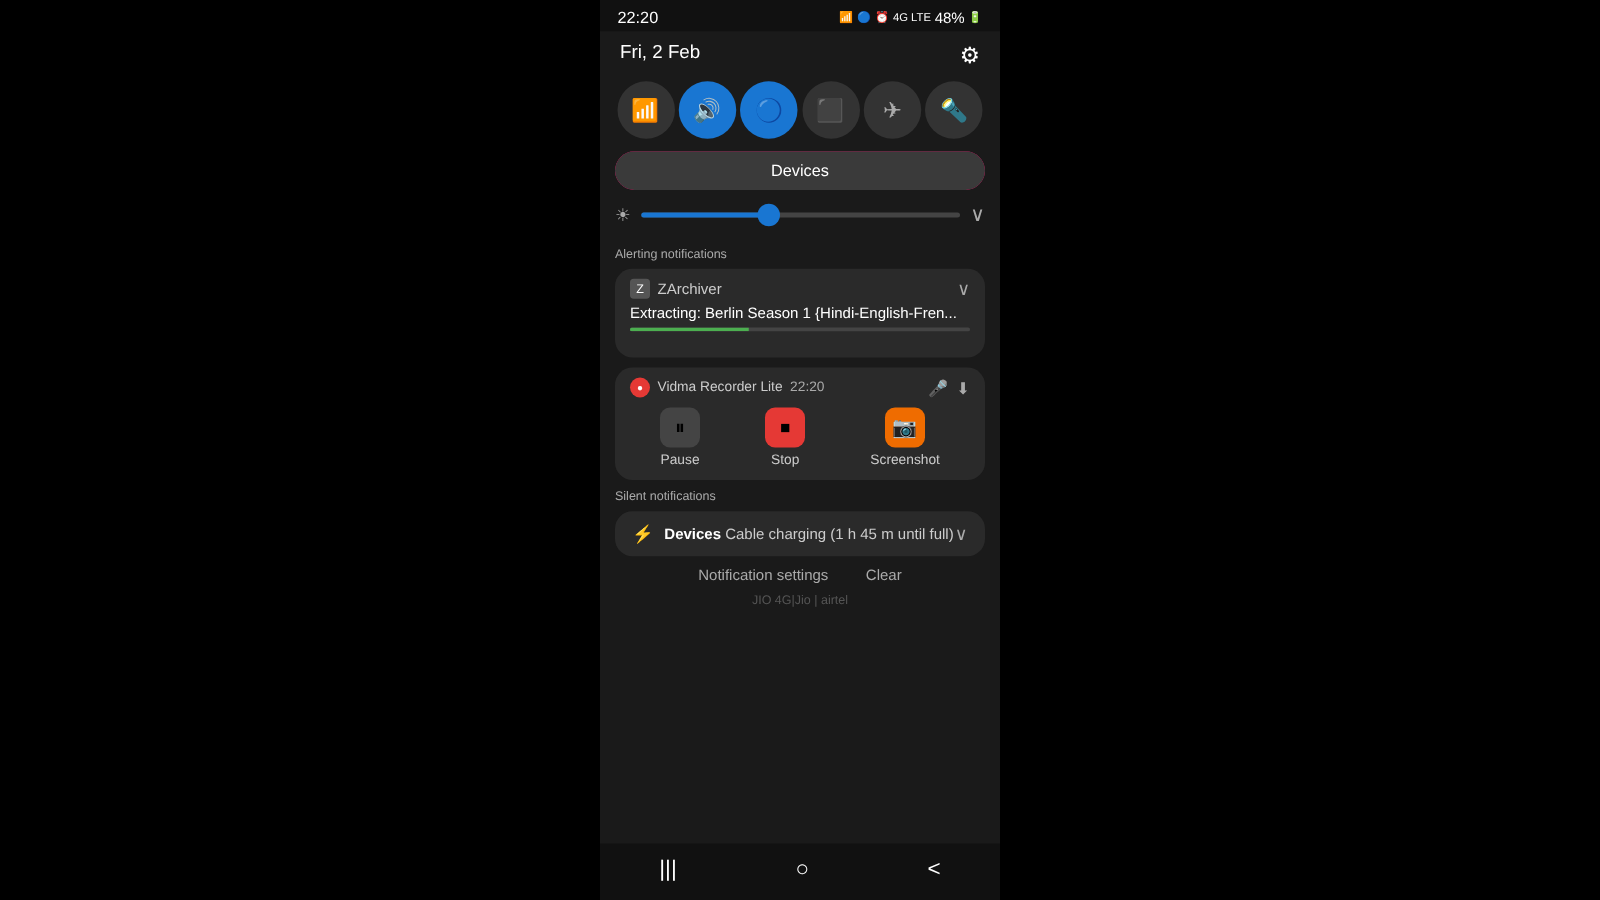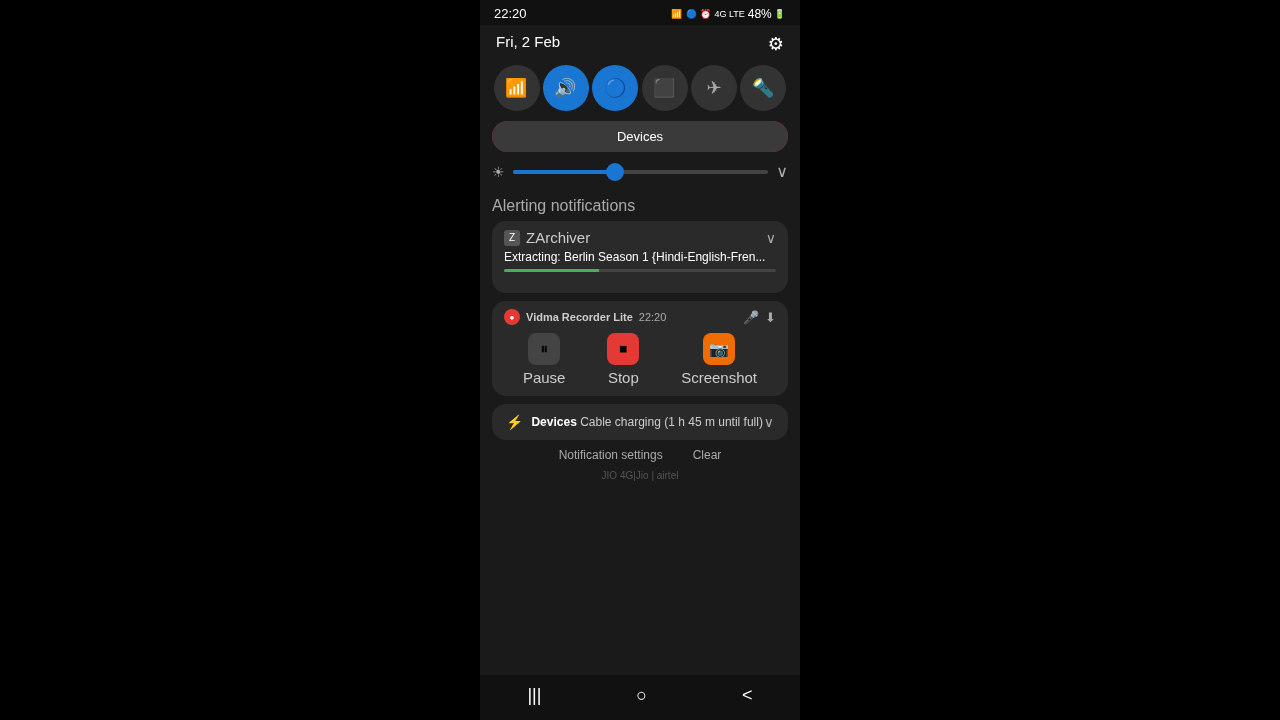--- a/index.html
+++ b/index.html
@@ -137,21 +137,21 @@
       left: calc(40% - 9px);
     }
     .brightness-expand { color: #aaa; font-size: 16px; cursor: pointer; }
 
     
     .notif-section {
       padding: 4px 12px 0;
     }
     .notif-label {
       color: #aaa;
-      font-size: 16px;
+      font-size: 10px;
       margin-bottom: 6px;
     }
 
     .notif-card {
       background: #2a2a2a;
       border-radius: 14px;
       margin-bottom: 8px;
       overflow: hidden;
     }
 
@@ -170,21 +170,21 @@
       width: 16px;
       height: 16px;
       border-radius: 3px;
       font-size: 10px;
       display: flex;
       align-items: center;
       justify-content: center;
     }
     .notif-app-name {
       color: #ccc;
-      font-size: 15px;
+      font-size: 12px;
     }
     .notif-expand { color: #aaa; font-size: 14px; cursor: pointer; }
 
     .notif-content {
       padding: 0 12px 21px;
     }
     .notif-title {
       color: #fff;
       font-size: 12px;
       margin-bottom: 5px;
@@ -217,21 +217,21 @@
       width: 16px;
       height: 16px;
       background: #e53935;
       border-radius: 50%;
       display: flex;
       align-items: center;
       justify-content: center;
       font-size: 8px;
       color: #fff;
     }
-    .vidma-name { color: #ccc; font-size: 11px; font-weight: bold; }
+    .vidma-name { color: #ccc; font-size: 11px; }
     .vidma-time { color: #aaa; font-size: 11px; }
     .vidma-right { display: flex; gap: 6px; color: #aaa; font-size: 13px; }
 
     .vidma-actions {
       display: flex;
       justify-content: space-around;
       padding: 2px 10px 10px;
     }
     .vidma-btn {
       display: flex;
@@ -242,21 +242,21 @@
     }
     .vidma-btn-icon {
       width: 32px;
       height: 32px;
       border-radius: 8px;
       display: flex;
       align-items: center;
       justify-content: center;
       font-size: 16px;
     }
-    .vidma-btn-label { color: #ccc; font-size: 15px; }
+    .vidma-btn-label { color: #ccc; font-size: 11px; }
     .btn-pause { background: #444; }
     .btn-stop { background: #e53935; }
     .btn-screenshot { background: #ef6c00; }
 
     
     .silent-card {
       background: #2a2a2a;
       border-radius: 14px;
       padding: 10px 14px;
       display: flex;
@@ -410,20 +410,21 @@
             <div class="vidma-btn-icon btn-stop">⏹</div>
             <span class="vidma-btn-label">Stop</span>
           </div>
           <div class="vidma-btn">
             <div class="vidma-btn-icon btn-screenshot">📷</div>
             <span class="vidma-btn-label">Screenshot</span>
           </div>
         </div>
       </div>
 
+      <div class="notif-label" style="margin-top:4px">Silent notifications</div>
 
       <div class="silent-card">
         <div class="silent-content">
           <span class="silent-icon">⚡</span>
           <span class="silent-text">
             <strong>Devices</strong>
             <span> </span><span>Cable charging (1 h 45 m until full)</span>
           </span>
         </div>
         <span class="silent-expand">∨</span>

